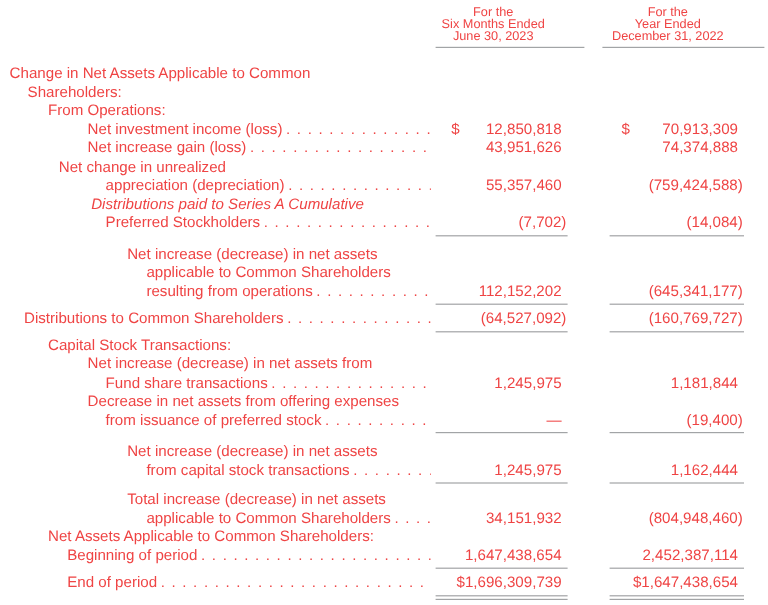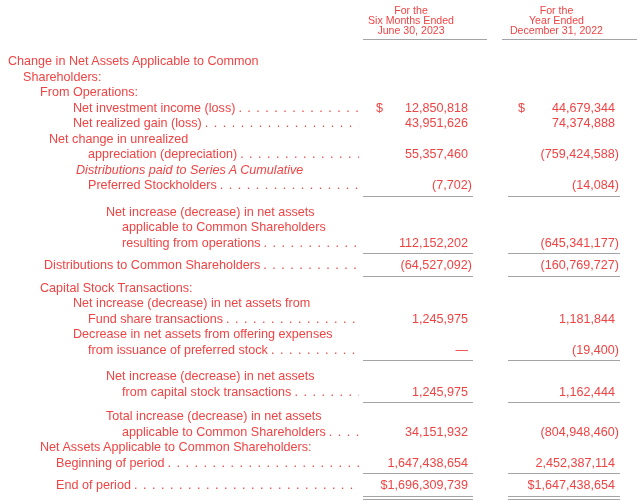--- a/index.html
+++ b/index.html
@@ -103,25 +103,25 @@
         </div>
         <div class="v v1"></div>
         <div class="v v2"></div>
       </div>
       <div class="row">
         <div class="lbl" style="padding-left: 73px;">
           <span class="txt">Net investment income (loss)</span>
           <span class="leader">. . . . . . . . . . . . . . . . . . . . . . . . . . . . . . . . . . . . . . . . . . . . . . . . . .</span>
         </div>
         <div class="v v1"><span class="dollar">$</span><span class="num">12,850,818</span></div>
-        <div class="v v2"><span class="dollar">$</span><span class="num">44,679,344</span></div>
-      </div>
-      <div class="row">
-        <div class="lbl" style="padding-left: 73px;">
-          <span class="txt">Net realized gain (loss)</span>
+        <div class="v v2"><span class="dollar">$</span><span class="num">70,913,309</span></div>
+      </div>
+      <div class="row">
+        <div class="lbl" style="padding-left: 73px;">
+          <span class="txt">Net increase gain (loss)</span>
           <span class="leader">. . . . . . . . . . . . . . . . . . . . . . . . . . . . . . . . . . . . . . . . . . . . . . . . . .</span>
         </div>
         <div class="v v1"><span class="num">43,951,626</span></div>
         <div class="v v2"><span class="num">74,374,888</span></div>
       </div>
       <div class="row">
         <div class="lbl" style="padding-left: 49px;">
           <span class="txt">Net change in unrealized</span>
         </div>
         <div class="v v1"></div>
@@ -166,21 +166,21 @@
       </div>
       <div class="row">
         <div class="lbl" style="padding-left: 122px;">
           <span class="txt">resulting from operations</span>
           <span class="leader">. . . . . . . . . . . . . . . . . . . . . . . . . . . . . . . . . . . . . . . . . . . . . . . . . .</span>
         </div>
         <div class="v v1 rule-single"><span class="num">112,152,202</span></div>
         <div class="v v2 rule-single"><span class="num paren">(645,341,177)</span></div>
       </div>
       <div class="row" style="margin-top: 4px;">
-        <div class="lbl" style="padding-left: 44px;">
+        <div class="lbl" style="padding-left: 20px;">
           <span class="txt">Distributions to Common Shareholders</span>
           <span class="leader">. . . . . . . . . . . . . . . . . . . . . . . . . . . . . . . . . . . . . . . . . . . . . . . . . .</span>
         </div>
         <div class="v v1 rule-single"><span class="num paren">(64,527,092)</span></div>
         <div class="v v2 rule-single"><span class="num paren">(160,769,727)</span></div>
       </div>
       <div class="row" style="margin-top: 4px;">
         <div class="lbl" style="padding-left: 40px;">
           <span class="txt">Capital Stock Transactions:</span>
         </div>

